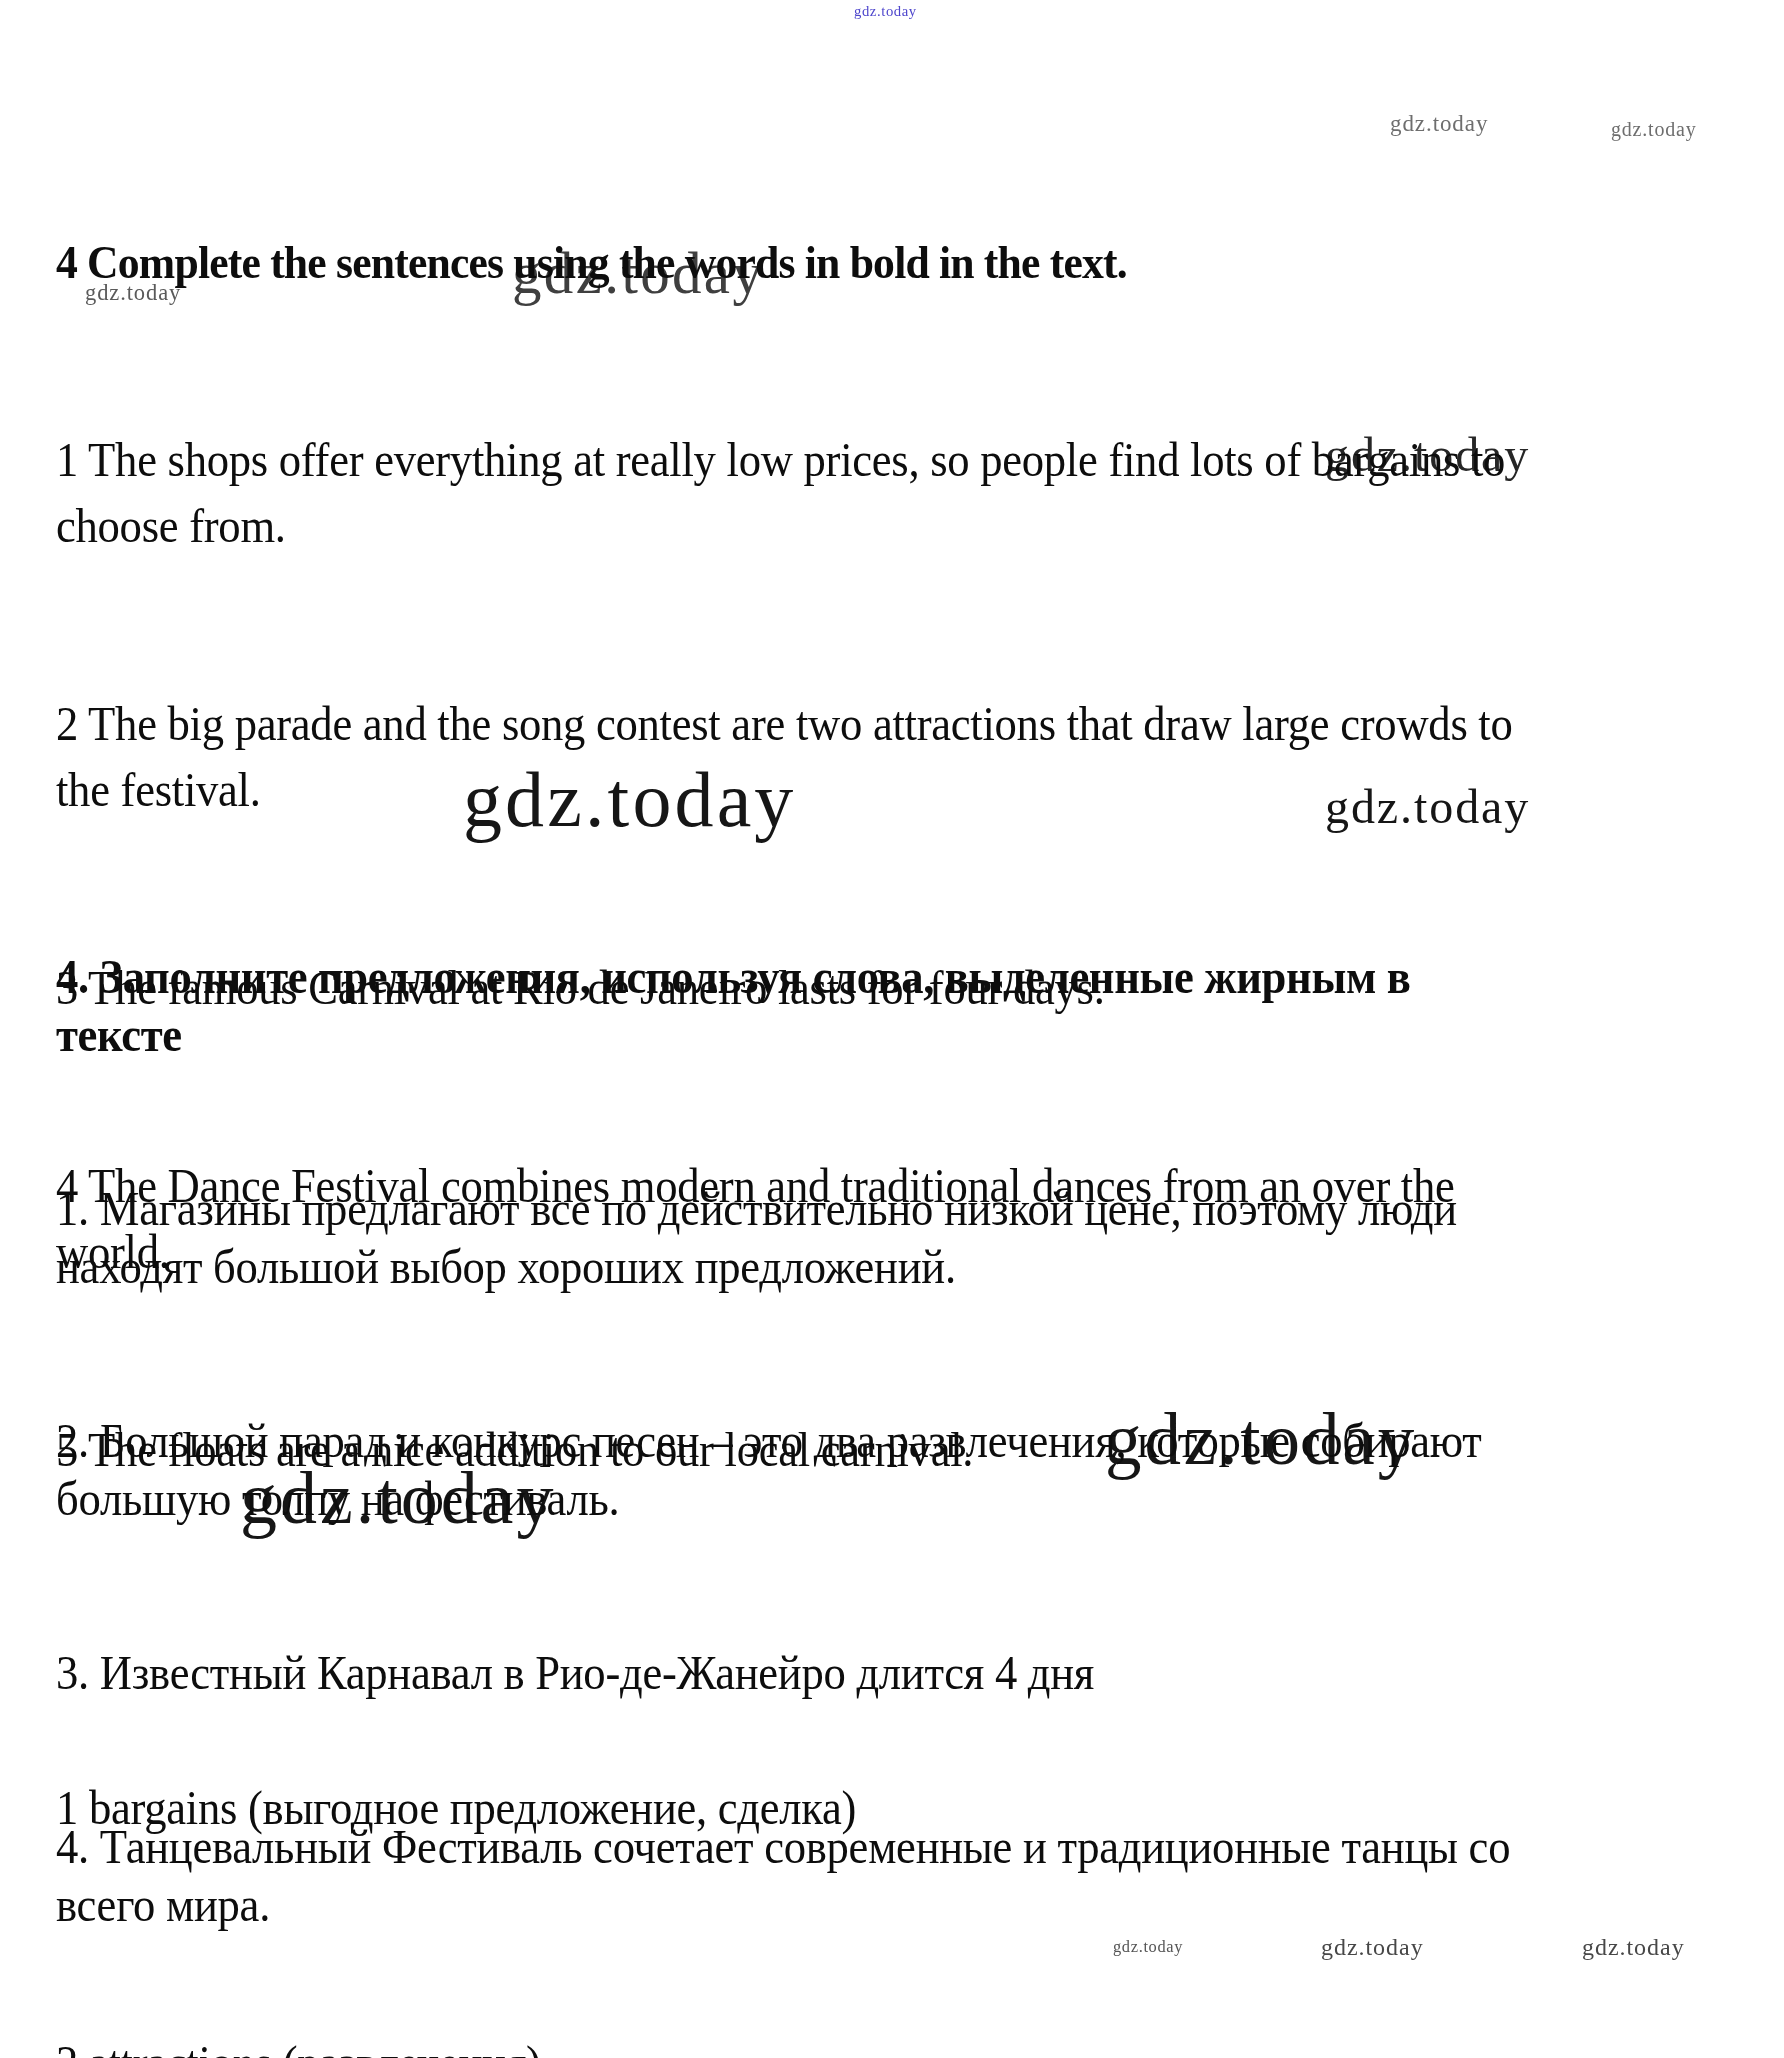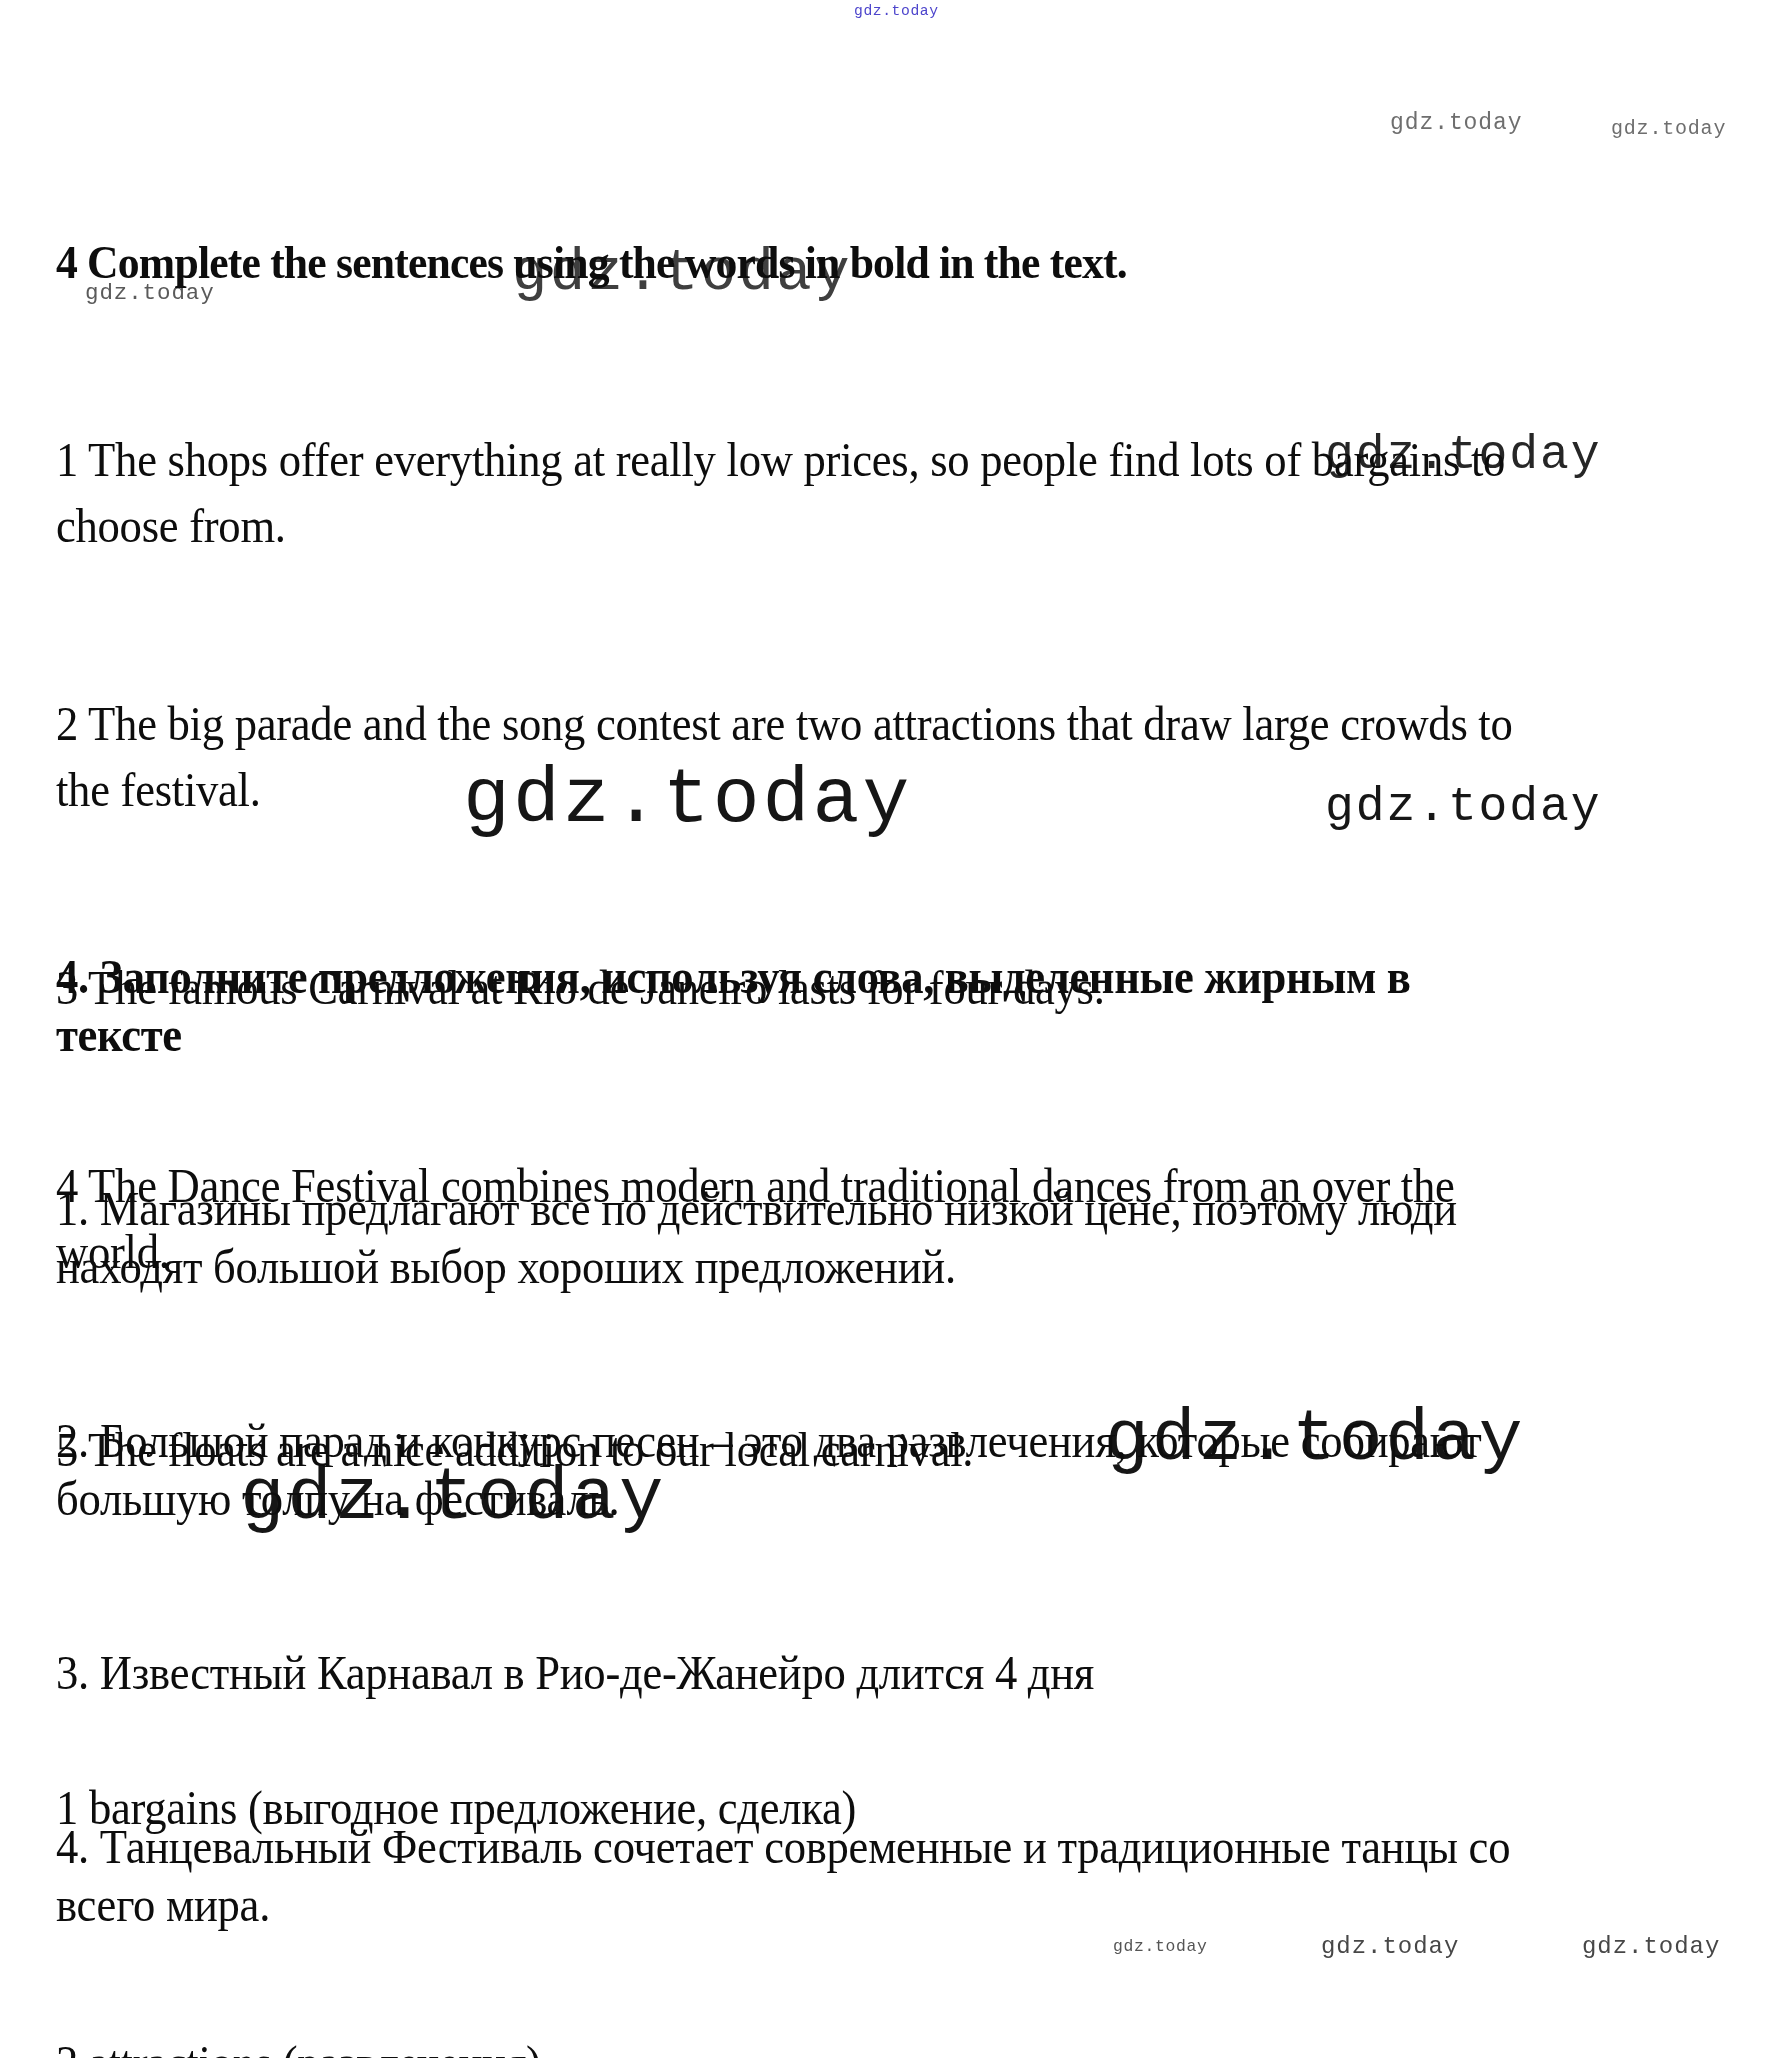--- a/index.html
+++ b/index.html
@@ -44,21 +44,21 @@
   }
   .sec-list{
     top:1595px;
     font-size:48px;
     line-height:85px;
     letter-spacing:-0.3px;
   }
   
   .wm{
     position:absolute;
-    font-family:Liberation Mono, monospace;
+    font-family:Liberation Serif, serif;
     font-weight:200;
     letter-spacing:0.04em;
     white-space:nowrap;
     line-height:1;
     text-align:center;
   }
   .wm-a{ left:854px;  top:3.5px;    font-size:14.7px; color:#4d45cc; }
   .wm-b{ left:1390px; top:112px;  font-size:23px; color:#6e6e6e; }
   .wm-c{ left:1611px; top:119px;  font-size:20px; color:#6e6e6e; }
   .wm-d{ left:85px;   top:282px;  font-size:22.5px; color:#5a5a5a; }

